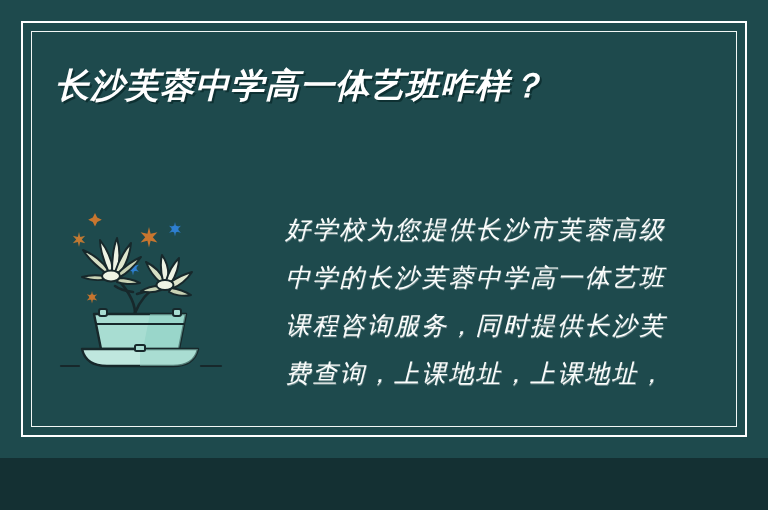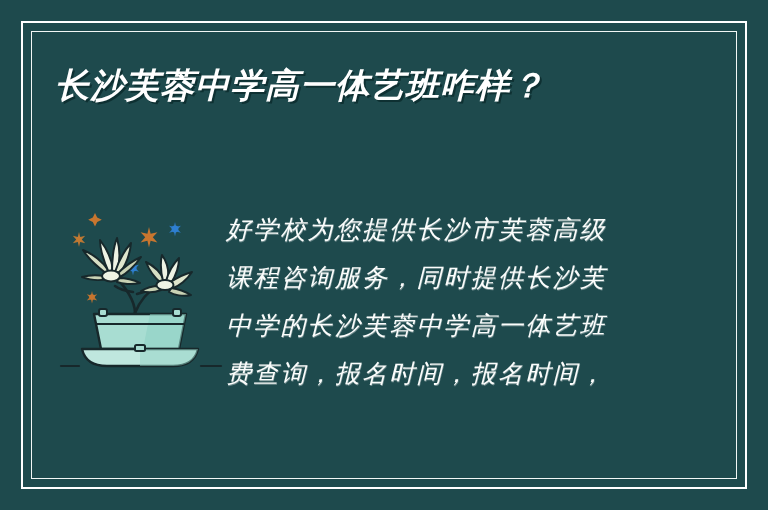--- a/index.html
+++ b/index.html
@@ -7,21 +7,21 @@
     padding: 0;
     background: #143033;
   }
   body {
     font-family: "Liberation Sans", sans-serif;
   }
 
   #poster {
     position: relative;
     width: 768px;
-    height: 510px;
+    height: 458px;
     background: #1e4a4d;
     overflow: hidden;
   }
 
   
   .frame-outer {
     position: absolute;
     left: 21px;
     top: 21px;
     right: 21px;
@@ -79,20 +79,21 @@
   }
   .body-line {
     font-family: "DejaVu Serif", "Liberation Serif", serif;
     font-size: 25px;
     line-height: 48px;
     color: #fbfdfc;
     letter-spacing: 2.2px;
     font-style: italic;
     white-space: nowrap;
     text-shadow: 0.5px 0.5px 0 rgba(255,255,255,0.35);
+    text-align: right;
   }
 </style>
 </head>
 <body>
 
 <div id="poster">
 
   <div class="frame-outer"></div>
   <div class="frame-inner"></div>
 
@@ -174,18 +175,18 @@
 
       <g stroke="#17282b" stroke-width="2.2" stroke-linecap="round">
         <line x1="6" y1="170" x2="24" y2="170"></line>
         <line x1="146" y1="170" x2="166" y2="170"></line>
       </g>
     </svg>
   </div>
 
   <div class="body-block">
     <div class="body-line">好学校为您提供长沙市芙蓉高级</div>
+    <div class="body-line">中学的长沙芙蓉中学高一体艺班</div>
     <div class="body-line">课程咨询服务，同时提供长沙芙</div>
-    <div class="body-line">中学的长沙芙蓉中学高一体艺班</div>
-    <div class="body-line">费查询，报名时间，报名时间，</div>
+    <div class="body-line">费查询，上课地址，上课地址，</div>
   </div>
 
 </div>
 
 </body></html>

